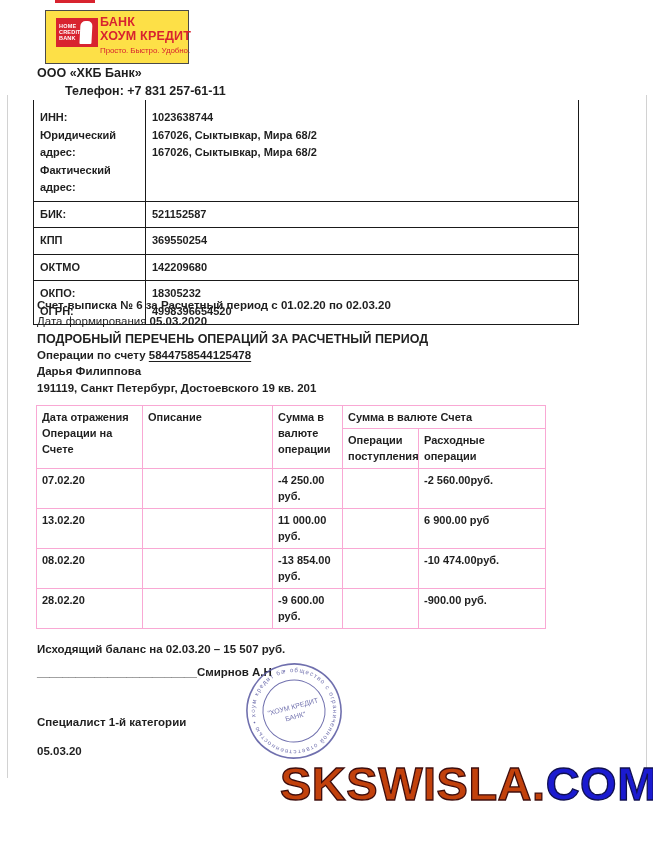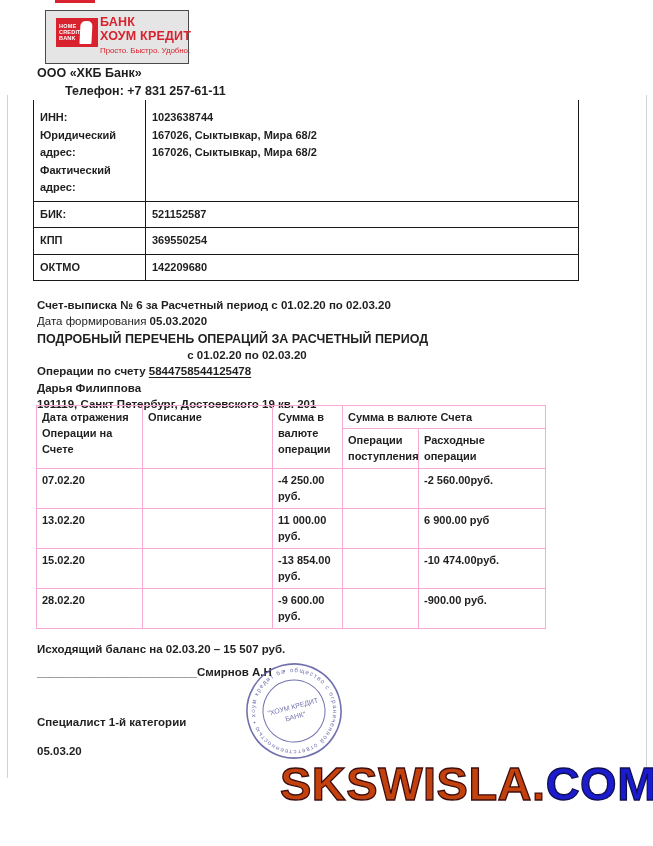--- a/index.html
+++ b/index.html
@@ -6,21 +6,21 @@
   .page {
     position:relative; width:653px; height:846px; background:#fff;
     font-family:"Liberation Sans", sans-serif; color:#1f1f1f; overflow:hidden;
   }
   .edge-line { position:absolute; top:95px; height:683px; width:1px; background:#d2d2d2; }
   .edge-left { left:7px; }
   .edge-right { left:646px; }
   .top-red-mark { position:absolute; left:55px; top:0; width:40px; height:3px; background:#d8232f; }
 
   
-  .logo-box { position:absolute; left:45px; top:10px; width:142px; height:52px; border:1px solid #4a4a4a; background:#e5e5e5; }
+  .logo-box { position:absolute; left:45px; top:10px; width:142px; height:52px; border:1px solid #4a4a4a; background:#fde047; }
   .logo-square { position:absolute; left:10px; top:7px; width:42px; height:29px; background:#d8232f; }
   .logo-square-text { position:absolute; left:3px; top:5px; font-size:5.5px; line-height:6px; color:#fff; font-weight:bold; letter-spacing:0.2px; }
   .logo-door { position:absolute; right:6px; top:3px; width:12px; height:23px; background:#fff; border-radius:5px 5px 1px 1px; transform:skewX(-3deg); }
   .logo-text { position:absolute; left:54px; top:5px; width:86px; }
   .logo-bank { font-size:12.5px; font-weight:bold; color:#d8232f; line-height:13.5px; letter-spacing:0.2px; white-space:nowrap; }
   .logo-tagline { font-size:8px; color:#d8232f; margin-top:3px; letter-spacing:-0.1px; white-space:nowrap; }
 
   .org-name { position:absolute; left:37px; top:66px; font-size:12.5px; font-weight:bold; }
   .org-phone { position:absolute; left:37px; top:84px; font-size:12.5px; font-weight:bold;margin-left:28px; }
 
@@ -109,28 +109,37 @@
       <td>521152587</td>
     </tr>
     <tr class="r3">
       <td>КПП</td>
       <td>369550254</td>
     </tr>
     <tr class="r4">
       <td>ОКТМО</td>
       <td>142209680</td>
     </tr>
+    <tr class="r5">
+      <td>
+        <div>ОКПО:</div>
+        <div>ОГРН:</div>
+      </td>
+      <td>
+        <div>18305232</div>
+        <div>4998396654520</div>
+      </td>
+    </tr>
   </tbody>
     </table>
 
   <div class="statement">
     <div class="st-line bold">Счет-выписка № 6 за Расчетный период с  01.02.20 по 02.03.20</div>
     <div class="st-line"><span>Дата формирования </span><span class="bold">05.03.2020</span></div>
     <div class="st-line bold st-title">ПОДРОБНЫЙ ПЕРЕЧЕНЬ ОПЕРАЦИЙ ЗА РАСЧЕТНЫЙ ПЕРИОД</div>
-    <div class="st-line bold st-center">с 01.02.20 по 02.03.20</div>
     <div class="st-line bold"><span>Операции по счету </span><span class="acct-underline">5844758544125478</span></div>
     <div class="st-line bold">Дарья Филиппова</div>
     <div class="st-line bold">191119, Санкт Петербург, Достоевского 19 кв. 201</div>
   </div>
 
   <table class="ops-table">
     <colgroup>
       <col style="width:106px;">
         <col style="width:130px;">
         <col style="width:70px;">
@@ -156,21 +165,21 @@
       <td>-2 560.00руб.</td>
     </tr>
     <tr class="data">
       <td>13.02.20</td>
       <td></td>
       <td>11 000.00 руб.</td>
       <td></td>
       <td>6 900.00 руб</td>
     </tr>
     <tr class="data">
-      <td>15.02.20</td>
+      <td>08.02.20</td>
       <td></td>
       <td>-13 854.00 руб.</td>
       <td></td>
       <td>-10 474.00руб.</td>
     </tr>
     <tr class="data">
       <td>28.02.20</td>
       <td></td>
       <td>-9 600.00 руб.</td>
       <td></td>

